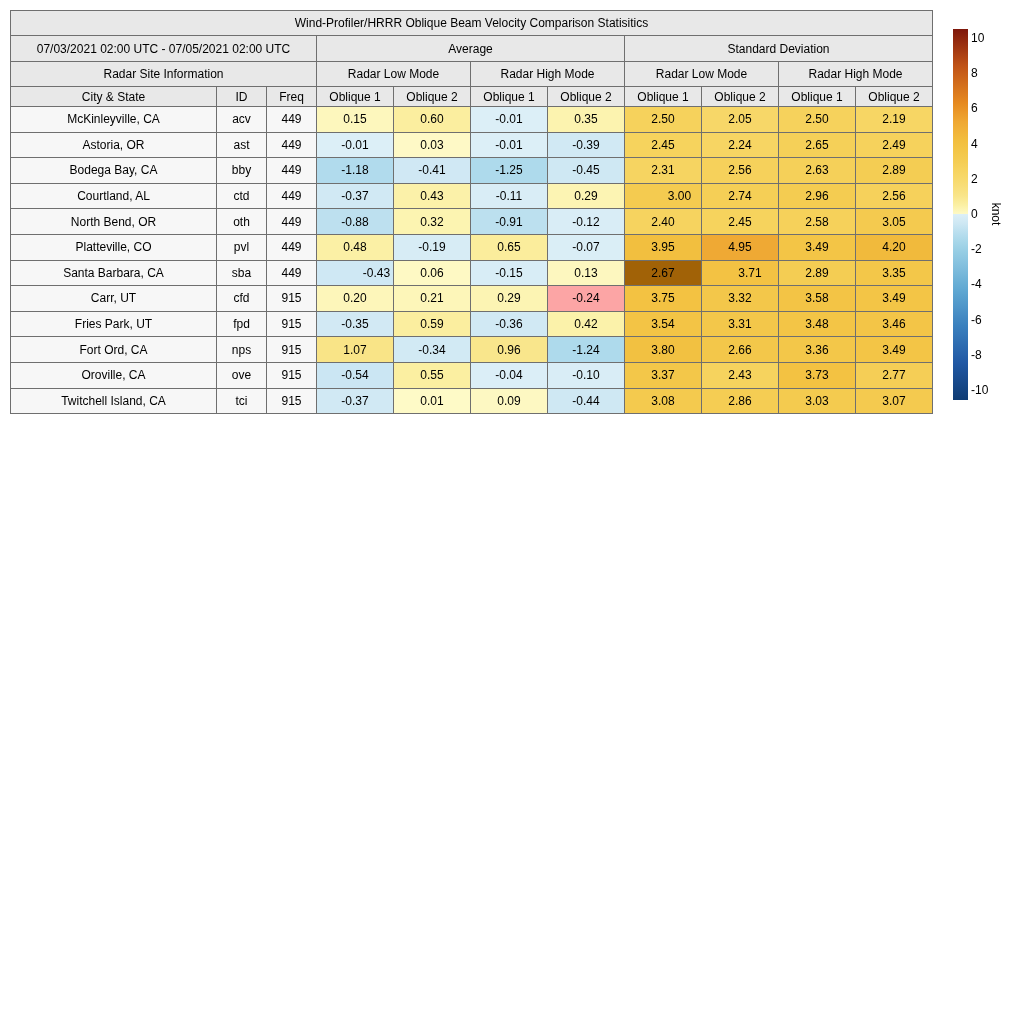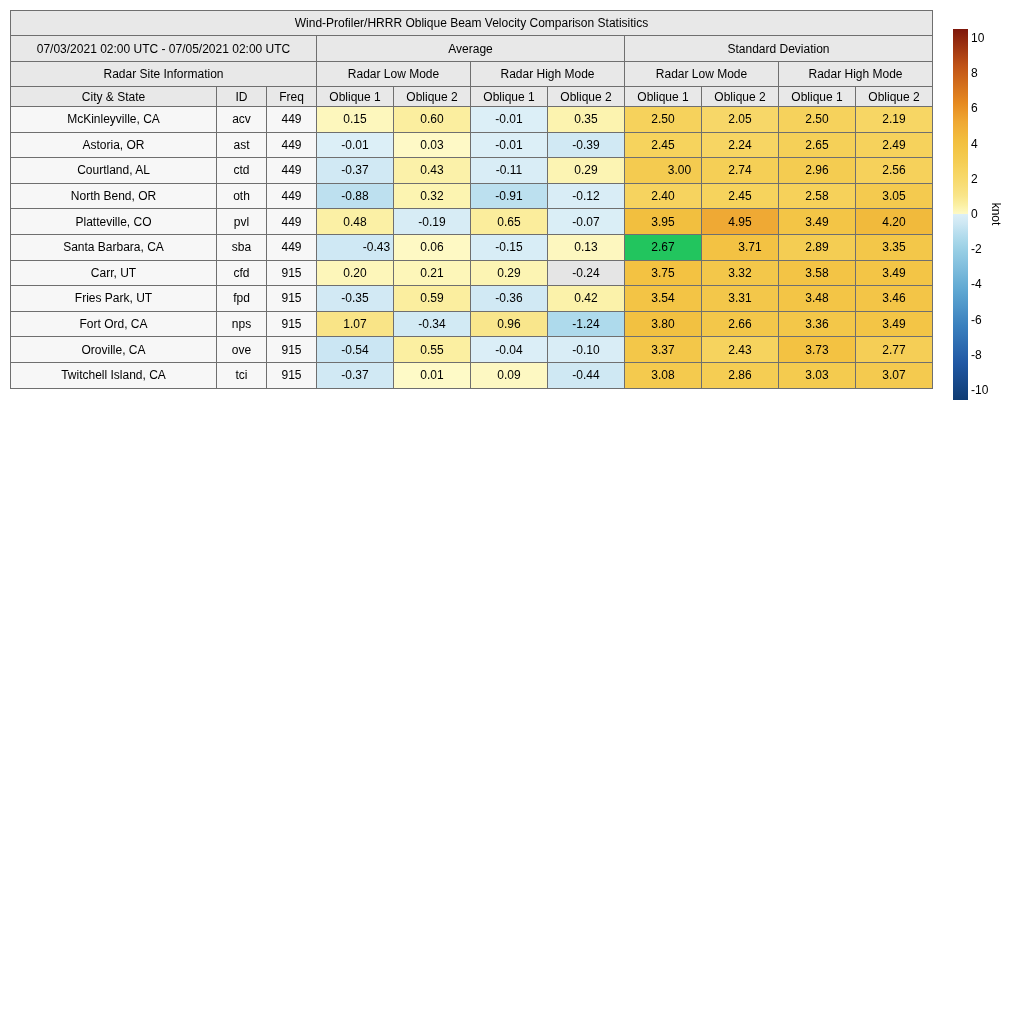--- a/index.html
+++ b/index.html
@@ -128,20 +128,33 @@
           <td class="heat" style="background: rgb(220, 239, 247);">-0.01</td>
           <td class="heat" style="background: rgb(254, 249, 198);">0.03</td>
           <td class="heat" style="background: rgb(220, 239, 247);">-0.01</td>
           <td class="heat" style="background: rgb(209, 233, 244);">-0.39</td>
           <td class="heat" style="background: rgb(246, 211, 93);">2.45</td>
           <td class="heat" style="background: rgb(247, 213, 99);">2.24</td>
           <td class="heat" style="background: rgb(245, 208, 88);">2.65</td>
           <td class="heat" style="background: rgb(246, 210, 92);">2.49</td>
         </tr>
         <tr class="datarow">
+          <td class="site">Bodega Bay, CA</td>
+          <td class="site">bby</td>
+          <td class="site">449</td>
+          <td class="heat" style="background: rgb(177, 219, 237);">-1.18</td>
+          <td class="heat" style="background: rgb(208, 232, 244);">-0.41</td>
+          <td class="heat" style="background: rgb(174, 218, 236);">-1.25</td>
+          <td class="heat" style="background: rgb(207, 232, 243);">-0.45</td>
+          <td class="heat" style="background: rgb(246, 212, 97);">2.31</td>
+          <td class="heat" style="background: rgb(246, 209, 91);">2.56</td>
+          <td class="heat" style="background: rgb(245, 208, 89);">2.63</td>
+          <td class="heat" style="background: rgb(244, 205, 83);">2.89</td>
+        </tr>
+        <tr class="datarow">
           <td class="site">Courtland, AL</td>
           <td class="site">ctd</td>
           <td class="site">449</td>
           <td class="heat" style="background: rgb(209, 233, 244);">-0.37</td>
           <td class="heat" style="background: rgb(251, 241, 169);">0.43</td>
           <td class="heat" style="background: rgb(217, 237, 246);">-0.11</td>
           <td class="heat" style="background: rgb(252, 244, 179);">0.29</td>
           <td class="heat" style="background: rgb(244, 203, 80); padding-left: 33px;">3.00</td>
           <td class="heat" style="background: rgb(245, 207, 86);">2.74</td>
           <td class="heat" style="background: rgb(244, 204, 81);">2.96</td>
@@ -174,33 +187,33 @@
           <td class="heat" style="background: rgb(241, 186, 60);">4.20</td>
         </tr>
         <tr class="datarow">
           <td class="site">Santa Barbara, CA</td>
           <td class="site">sba</td>
           <td class="site">449</td>
           <td class="heat" style="background: rgb(207, 232, 244); padding-left: 43px;">-0.43</td>
           <td class="heat" style="background: rgb(254, 249, 196);">0.06</td>
           <td class="heat" style="background: rgb(216, 237, 246);">-0.15</td>
           <td class="heat" style="background: rgb(253, 247, 191);">0.13</td>
-          <td class="heat" style="background: #22c55e;">2.67</td>
+          <td class="heat" style="background: #a16207;">2.67</td>
           <td class="heat" style="background: rgb(243, 194, 67); padding-left: 20px;">3.71</td>
           <td class="heat" style="background: rgb(244, 205, 83);">2.89</td>
           <td class="heat" style="background: rgb(243, 199, 73);">3.35</td>
         </tr>
         <tr class="datarow">
           <td class="site">Carr, UT</td>
           <td class="site">cfd</td>
           <td class="site">915</td>
           <td class="heat" style="background: rgb(253, 246, 186);">0.20</td>
           <td class="heat" style="background: rgb(253, 246, 185);">0.21</td>
           <td class="heat" style="background: rgb(252, 244, 179);">0.29</td>
-          <td class="heat" style="background: #e5e5e5; margin-left: 6px;">-0.24</td>
+          <td class="heat" style="background: #fca5a5; margin-left: 6px;">-0.24</td>
           <td class="heat" style="background: rgb(243, 194, 66);">3.75</td>
           <td class="heat" style="background: rgb(243, 199, 74);">3.32</td>
           <td class="heat" style="background: rgb(243, 196, 69);">3.58</td>
           <td class="heat" style="background: rgb(243, 197, 70);">3.49</td>
         </tr>
         <tr class="datarow">
           <td class="site">Fries Park, UT</td>
           <td class="site">fpd</td>
           <td class="site">915</td>
           <td class="heat" style="background: rgb(210, 233, 244);">-0.35</td>

